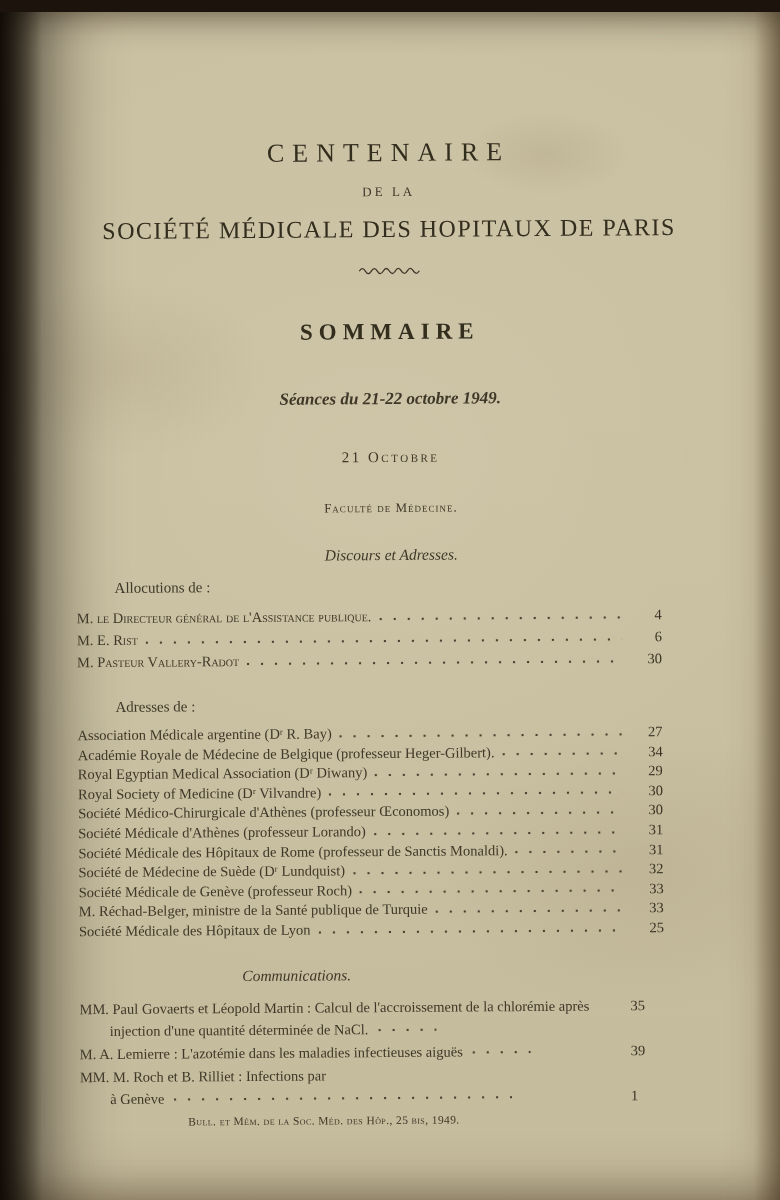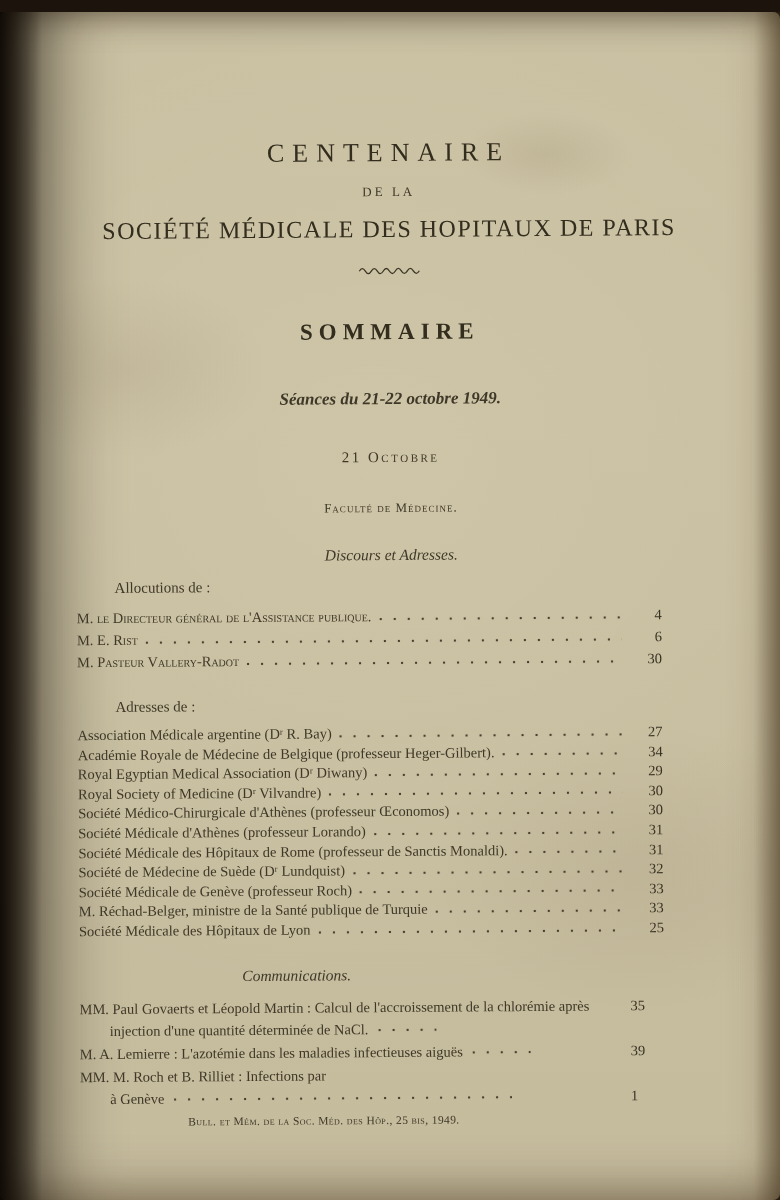--- a/index.html
+++ b/index.html
@@ -17,21 +17,20 @@
       radial-gradient(ellipse 220px 140px at 16% 30%, rgba(110,92,60,0.10), transparent 65%),
       radial-gradient(ellipse 320px 220px at 82% 72%, rgba(110,92,60,0.09), transparent 65%),
       radial-gradient(ellipse 120px 60px at 70% 12%, rgba(100,82,50,0.10), transparent 70%),
       radial-gradient(ellipse 900px 760px at 48% 38%, rgba(255,250,228,0.12), transparent 72%),
       linear-gradient(#c9bfa1, #c5bb9d);
     box-shadow:
       inset 90px 0 80px -55px rgba(20,13,6,0.85),
       inset -32px 0 44px -26px rgba(90,70,40,0.45),
       inset 0 -28px 50px -22px rgba(80,60,35,0.5),
       inset 0 20px 34px -20px rgba(40,28,14,0.55);
-    border-radius: 7px;
   }
   .gutter {
     position: absolute; left: 0; top: 0; bottom: 0; width: 42px;
     background: linear-gradient(to right, rgba(14,9,4,0.92), rgba(14,9,4,0));
     pointer-events: none;
   }
   .edge-right {
     position: absolute; right: 0; top: 0; bottom: 0; width: 26px;
     background: linear-gradient(to left, rgba(60,45,25,0.40), rgba(60,45,25,0));
     pointer-events: none;

